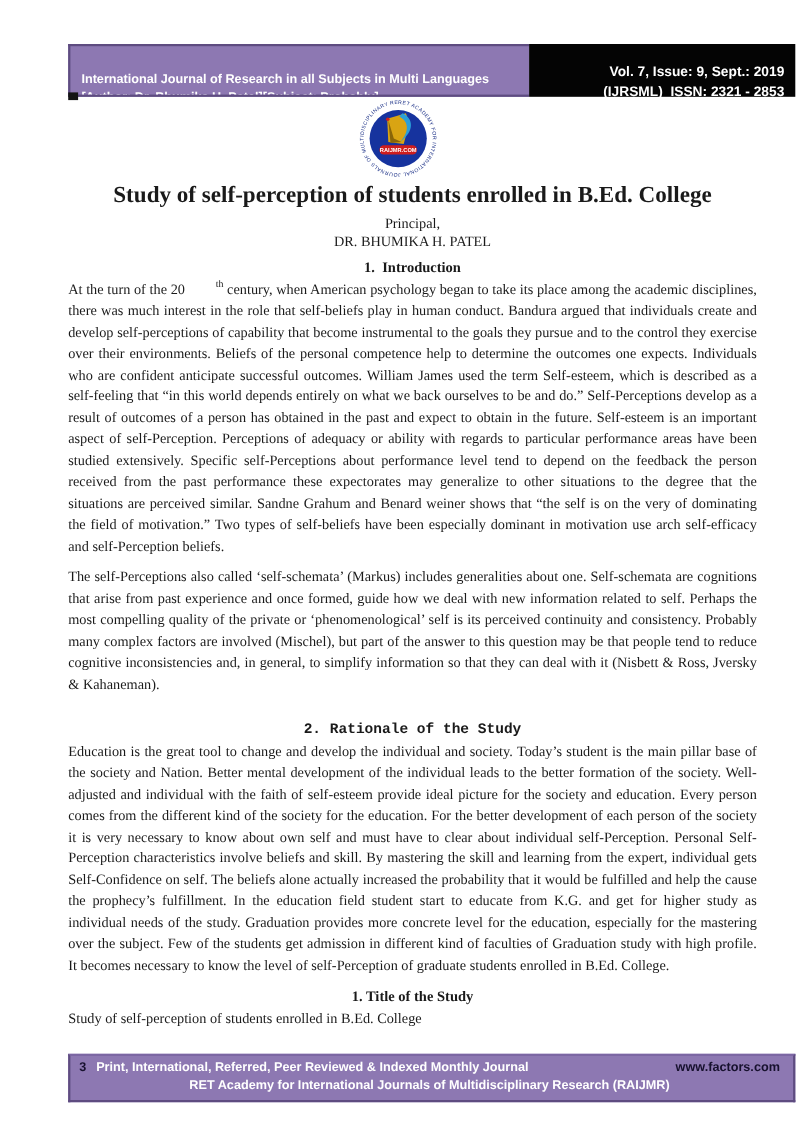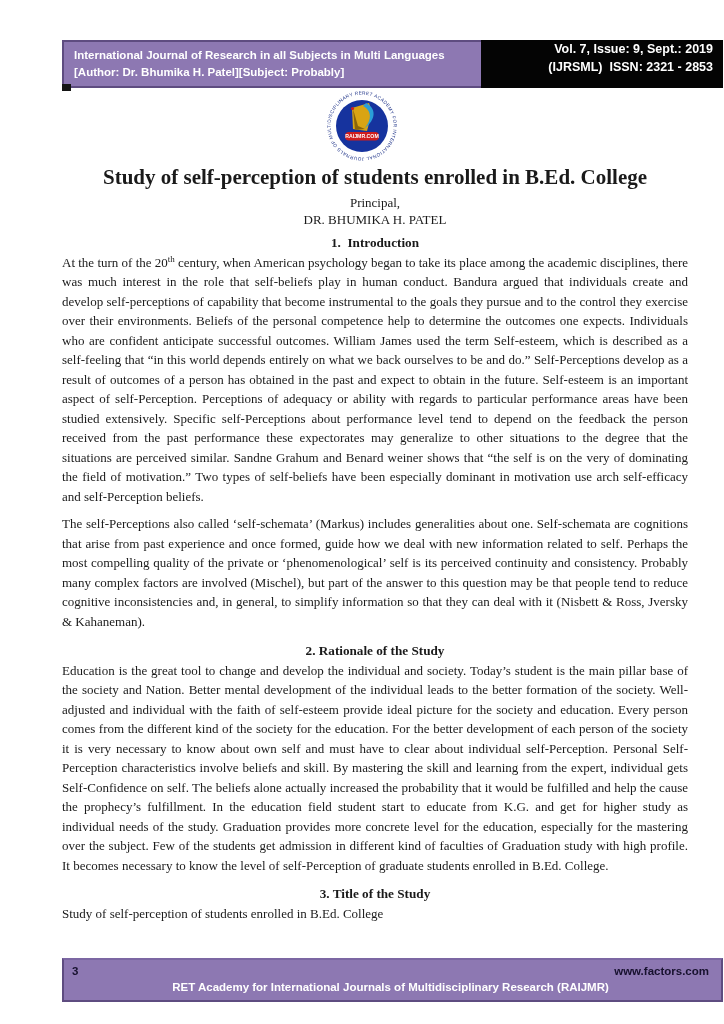--- a/index.html
+++ b/index.html
@@ -8,28 +8,28 @@
     font-family:"Liberation Serif", serif;color:#1a1a1a;overflow:hidden;
   }
   
   .jheader{
     position:absolute;top:40px;left:62px;right:1px;height:48px;
     display:flex;box-sizing:border-box;
   }
   .jheader-left{
     flex:1;background:#8d78b2;border:2px solid #5e4c80;border-right:none;
     color:#ffffff;font-family:"Liberation Sans", sans-serif;font-weight:bold;
-    font-size:11.5px;line-height:17px;padding:5px 4px 0 10px;box-sizing:border-box;
+    font-size:11.5px;line-height:17px;padding:22px 4px 0 10px;box-sizing:border-box;
     white-space:nowrap;overflow:hidden;
   }
   .jheader-right{
     width:242px;background:#040404;color:#ffffff;
     font-family:"Liberation Sans", sans-serif;font-weight:bold;
     font-size:12.5px;line-height:18px;text-align:right;
-    padding:0 10px 0 0;box-sizing:border-box;white-space:nowrap;
+    padding:16px 10px 0 0;box-sizing:border-box;white-space:nowrap;
   }
   .corner-mark{
     position:absolute;left:62px;top:84px;width:9px;height:7px;background:#141414;
   }
   
   .logo-wrap{
     position:absolute;top:88px;left:0;right:0;display:flex;justify-content:center;
   }
   
   .main{
@@ -38,27 +38,27 @@
   .paper-title{
     text-align:center;font-weight:bold;font-size:21px;line-height:26px;margin:0;
   }
   .author-block{
     text-align:center;font-size:13px;line-height:16.5px;margin-top:5px;
   }
   .section-heading{
     font-weight:bold;font-size:13.2px;line-height:19.5px;margin:0;text-align:center;
   }
   .s1-heading{margin-top:5px;}
-  .s2-heading{margin-top:10px;}
+  .s2-heading{margin-top:22px;font-family:Liberation Mono, monospace;}
   .s3-heading{margin-top:9px;}
   .para{
     font-size:13px;line-height:19.5px;text-align:justify;margin:0;
   }
   .para + .para{margin-top:8px;}
-  .para sup{font-size:9px;line-height:0;}
+  .para sup{font-size:9px;line-height:0;margin-left:28px;}
   .plain-line{font-size:13px;line-height:19.5px;margin:0;}
   
   .jfooter{
     position:absolute;left:62px;right:1px;bottom:22px;
     background:#8d78b2;border:2px solid #5e4c80;border-top-color:#7c67a3;
     box-sizing:border-box;padding:4px 12px 5px 8px;
     font-family:"Liberation Sans", sans-serif;font-weight:bold;
     font-size:11.5px;line-height:15.5px;color:#ffffff;
   }
   .jfooter-line1{display:flex;align-items:baseline;}
@@ -112,27 +112,28 @@
       <div>DR. BHUMIKA H. PATEL</div>
     </div>
 
     <h2 class="section-heading s1-heading">1.&nbsp; Introduction</h2>
     <p class="para"><span>At the turn of the 20</span><sup>th</sup><span> century, when American psychology began to take its place among the academic disciplines, there was much interest in the role that self-beliefs play in human conduct. Bandura argued that individuals create and develop self-perceptions of capability that become instrumental to the goals they pursue and to the control they exercise over their environments. Beliefs of the personal competence help to determine the outcomes one expects. Individuals who are confident anticipate successful outcomes. William James used the term Self-esteem, which is described as a self-feeling that “in this world depends entirely on what we back ourselves to be and do.” Self-Perceptions develop as a result of outcomes of a person has obtained in the past and expect to obtain in the future. Self-esteem is an important aspect of self-Perception. Perceptions of adequacy or ability with regards to particular performance areas have been studied extensively. Specific self-Perceptions about performance level tend to depend on the feedback the person received from the past performance these expectorates may generalize to other situations to the degree that the situations are perceived similar. Sandne Grahum and Benard weiner shows that “the self is on the very of dominating the field of motivation.” Two types of self-beliefs have been especially dominant in motivation use arch self-efficacy and self-Perception beliefs.</span></p>
     <p class="para">The self-Perceptions also called ‘self-schemata’ (Markus) includes generalities about one. Self-schemata are cognitions that arise from past experience and once formed, guide how we deal with new information related to self. Perhaps the most compelling quality of the private or ‘phenomenological’ self is its perceived continuity and consistency. Probably many complex factors are involved (Mischel), but part of the answer to this question may be that people tend to reduce cognitive inconsistencies and, in general, to simplify information so that they can deal with it (Nisbett &amp; Ross, Jversky &amp; Kahaneman).</p>
 
     <h2 class="section-heading s2-heading">2. Rationale of the Study</h2>
     <p class="para">Education is the great tool to change and develop the individual and society. Today’s student is the main pillar base of the society and Nation. Better mental development of the individual leads to the better formation of the society. Well-adjusted and individual with the faith of self-esteem provide ideal picture for the society and education. Every person comes from the different kind of the society for the education. For the better development of each person of the society it is very necessary to know about own self and must have to clear about individual self-Perception. Personal Self- Perception characteristics involve beliefs and skill. By mastering the skill and learning from the expert, individual gets Self-Confidence on self. The beliefs alone actually increased the probability that it would be fulfilled and help the cause the prophecy’s fulfillment. In the education field student start to educate from K.G. and get for higher study as individual needs of the study. Graduation provides more concrete level for the education, especially for the mastering over the subject. Few of the students get admission in different kind of faculties of Graduation study with high profile. It becomes necessary to know the level of self-Perception of graduate students enrolled in B.Ed. College.</p>
 
-    <h2 class="section-heading s3-heading">3. Title of the Study</h2>
+    <h2 class="section-heading s3-heading">1. Title of the Study</h2>
     <p class="plain-line">Study of self-perception of students enrolled in B.Ed. College</p>
 
   </div>
 
   <div class="jfooter">
     <div class="jfooter-line1">
       <span class="jfooter-pagenum">3</span>
+      <span class="jfooter-type">Print, International, Referred, Peer Reviewed &amp; Indexed Monthly Journal</span>
       <span class="jfooter-spacer"></span>
       <span class="jfooter-url">www.factors.com</span>
     </div>
     <div class="jfooter-line2">RET Academy for International Journals of Multidisciplinary Research (RAIJMR)</div>
   </div>
 
 </div>
 
 </body></html>

